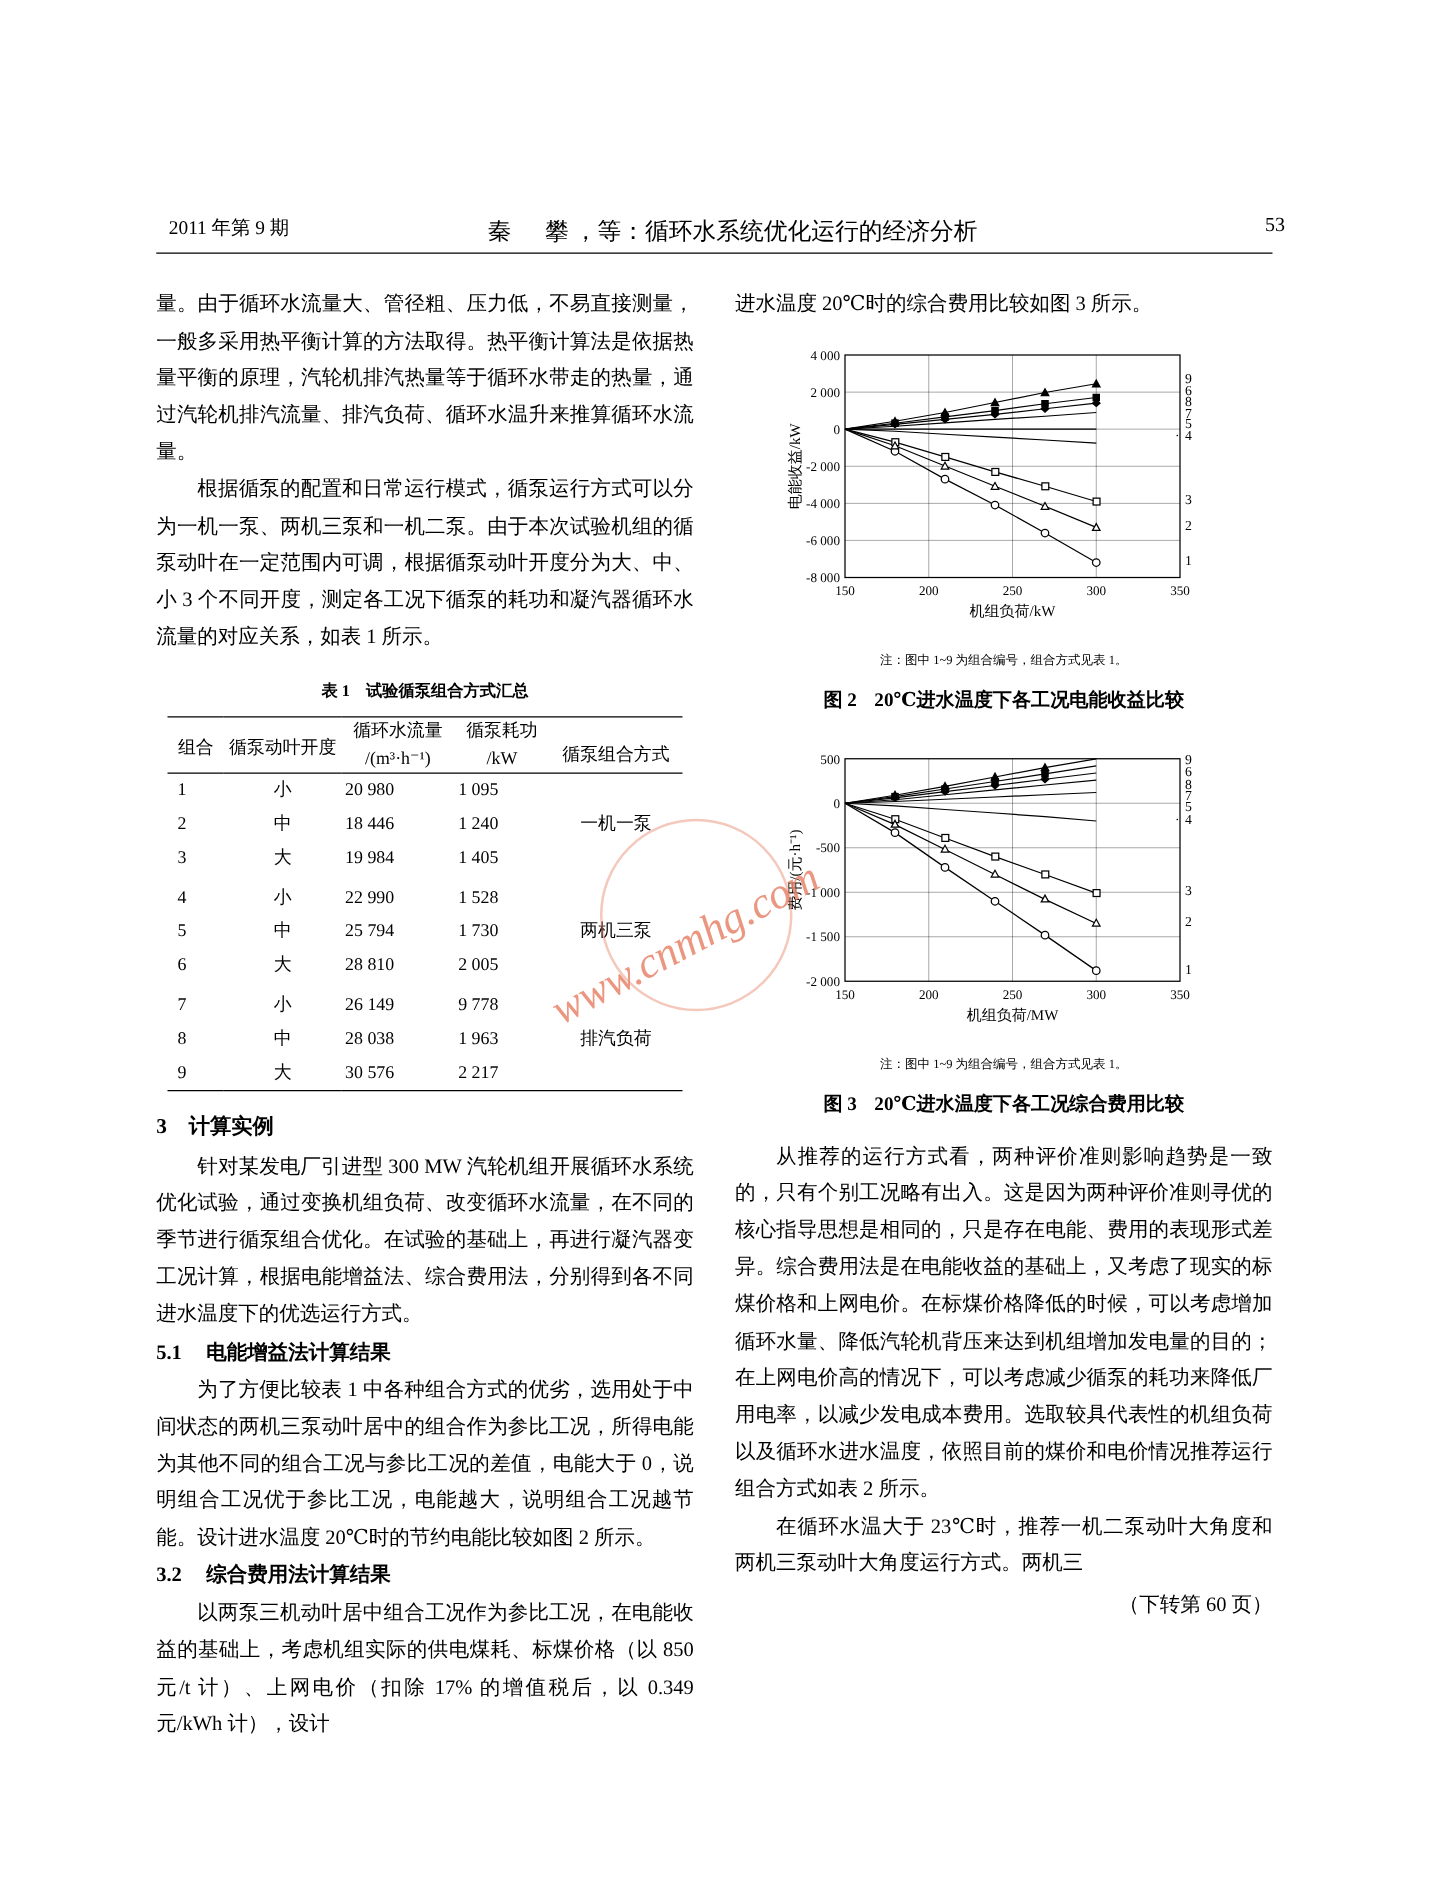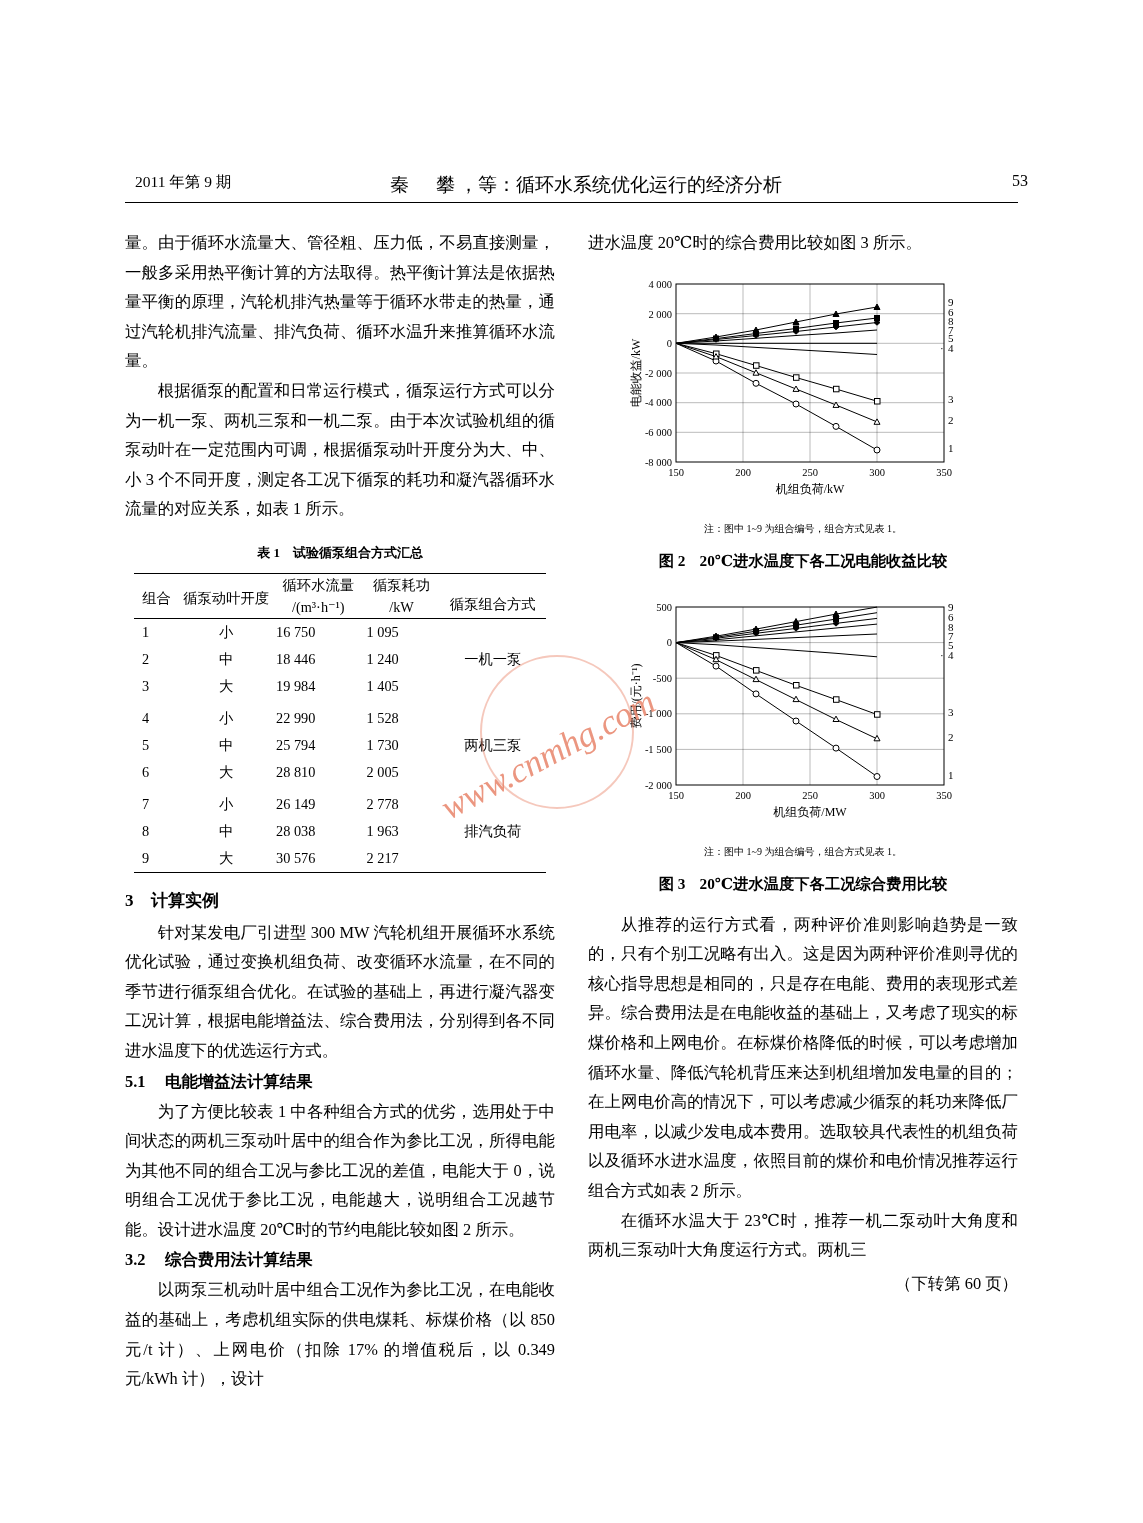--- a/index.html
+++ b/index.html
@@ -95,21 +95,21 @@
         <td class="c" style="width:110px;padding-top:18px;" rowspan="2">循泵组合方式</td>
       </tr>
       <tr class="hd">
         <td class="c unit">/(m³·h⁻¹)</td>
         <td class="c unit">/kW</td>
       </tr>
 
       <tr class="r rule-mid">
         <td class="l" style="padding-left:8px;">1</td>
         <td class="c">小</td>
-        <td class="l">16 750</td>
+        <td class="l">20 980</td>
         <td class="l">1 095</td>
         <td class="c" rowspan="3">一机一泵</td>
       </tr>
       <tr class="r">
         <td class="l" style="padding-left:8px;">2</td>
         <td class="c">中</td>
         <td class="l">18 446</td>
         <td class="l">1 240</td>
       </tr>
       <tr class="r">
@@ -136,21 +136,21 @@
         <td class="l" style="padding-left:8px;">6</td>
         <td class="c">大</td>
         <td class="l">28 810</td>
         <td class="l">2 005</td>
       </tr>
 
       <tr class="r">
         <td class="l" style="padding-left:8px;padding-top:6px;">7</td>
         <td class="c" style="padding-top:6px;">小</td>
         <td class="l" style="padding-top:6px;">26 149</td>
-        <td class="l" style="padding-top:6px;">2 778</td>
+        <td class="l" style="padding-top:6px;">9 778</td>
         <td class="c" rowspan="3" style="padding-top:6px;">排汽负荷</td>
       </tr>
       <tr class="r">
         <td class="l" style="padding-left:8px;">8</td>
         <td class="c">中</td>
         <td class="l">28 038</td>
         <td class="l">1 963</td>
       </tr>
       <tr class="r rule-bot">
         <td class="l" style="padding-left:8px;">9</td>

